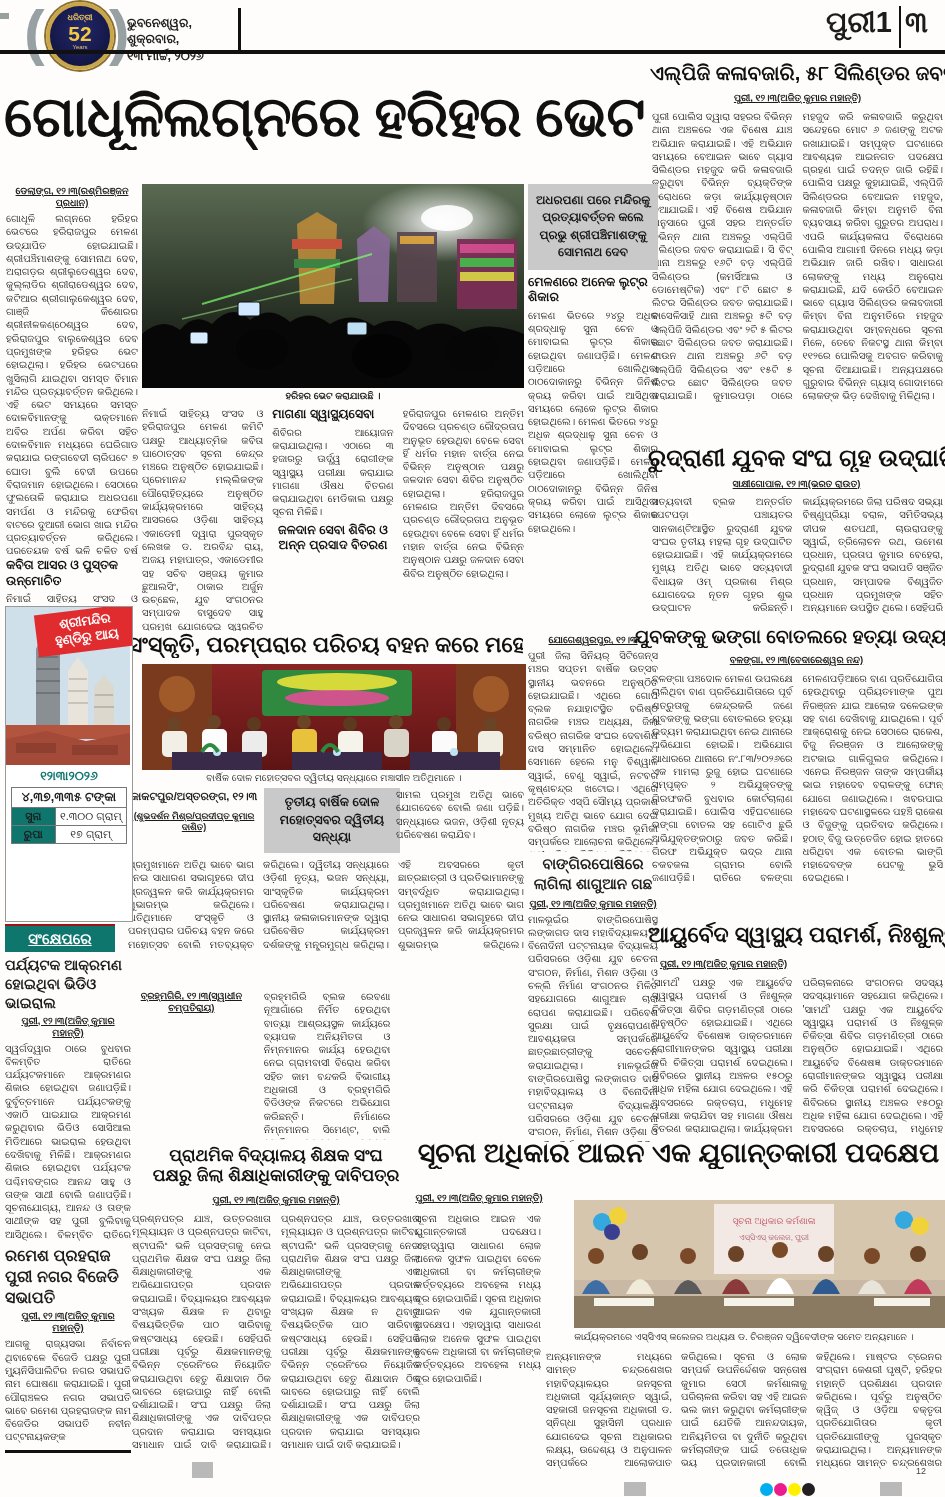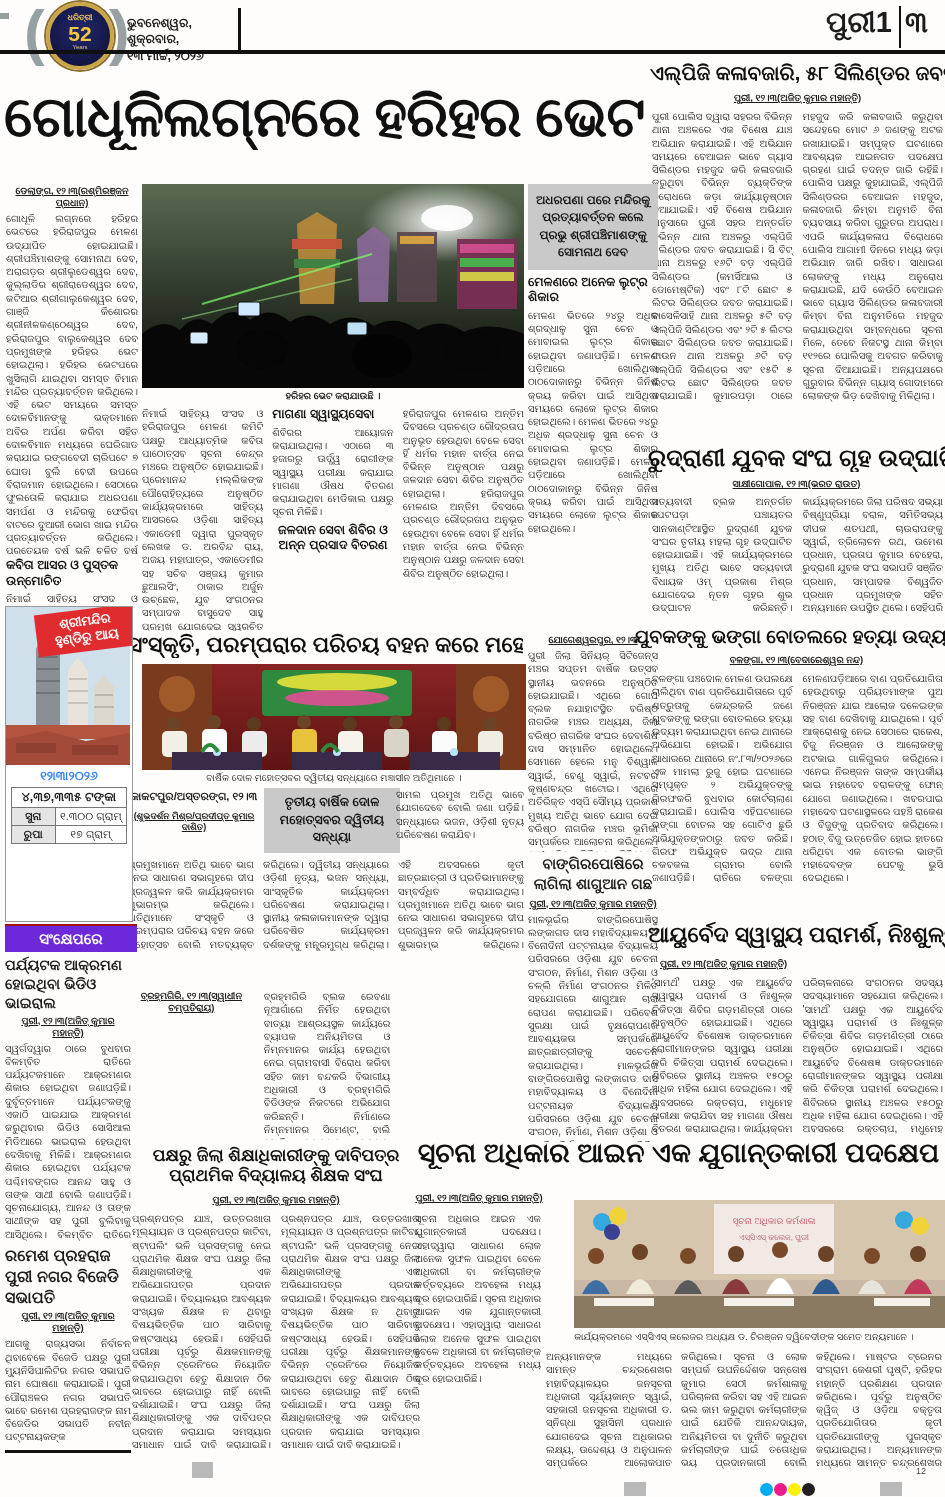--- a/index.html
+++ b/index.html
@@ -13,21 +13,21 @@
   .headline{font-weight:bold;color:#101010;white-space:nowrap;overflow:hidden;}
   .cols2{column-count:2;column-gap:10px;}
   .cols3{column-count:3;column-gap:9px;}
   .graybox{background:#c9c9c9;font-weight:bold;text-align:center;color:#151515;}
   .caption{font-size:9.5px;font-weight:bold;text-align:center;color:#222;}
   .rule{background:#111;}
   p{margin:0;}
   h1,h2,h3{margin:0;font-weight:bold;}
   table.hundi{border-collapse:collapse;width:100%;font-size:11px;}
   table.hundi td{border:1px solid #777;text-align:center;padding:2px 1px;}
-  table.hundi td.lbl{background:#e5e5e5;font-weight:bold;width:38%;}
+  table.hundi td.lbl{background:#0f766e;font-weight:bold;width:38%;}
   .regsq{background:#b9b9b9;}
   .dot{border-radius:50%;width:13px;height:13px;display:inline-block;margin-right:1px;}
 </style>
 </head>
 <body>
 
 <div id="page">
 
   <div class="abs" style="left:0;top:13px;width:9px;height:6px;background:#9aa0a0;"></div>
 
@@ -214,22 +214,22 @@
     <h3 style="font-size:15px;text-align:center;line-height:1.35;margin-bottom:3px;">ବାଙ୍ଗିରପୋଷିରେ ଲାଗିଲା ଶାଗୁଆନ ଗଛ</h3>
     <div class="byline">ପୁରୀ, ୧୨।୩(ଅଜିତ୍ କୁମାର ମହାନ୍ତି)</div>
     <p class="just body-txt">ମାଳଭୂଇଁର ବାଙ୍ଗିରପୋଷିସ୍ଥ ଲଙ୍କାଗଡ ଦାସ ମହାବିଦ୍ୟାଳୟ ଓ ବିନୋଦିନୀ ପଟ୍ଟନାୟକ ବିଦ୍ୟାଳୟ ପରିସରରେ ଓଡ଼ିଶା ଯୁବ ଚେତନା ସଂଗଠନ, ନିର୍ମାଣ, ମିଶନ ଓଡ଼ିଶା ଓ ଚଳ୍ଲି ନିର୍ମାଣ ସଂଗଠନର ମିଳିତ ସହଯୋଗରେ ଶାଗୁଆନ ଚାରା ରୋପଣ କରାଯାଇଛି। ପରିବେଶ ସୁରକ୍ଷା ପାଇଁ ବୃକ୍ଷରୋପଣର ଆବଶ୍ୟକତା ସମ୍ପର୍କରେ ଛାତ୍ରଛାତ୍ରୀଙ୍କୁ ସଚେତନ କରାଯାଇଥିଲା। ମାଳଭୂଇଁର ବାଙ୍ଗିରପୋଷିସ୍ଥ ଲଙ୍କାଗଡ ଦାସ ମହାବିଦ୍ୟାଳୟ ଓ ବିନୋଦିନୀ ପଟ୍ଟନାୟକ ବିଦ୍ୟାଳୟ ପରିସରରେ ଓଡ଼ିଶା ଯୁବ ଚେତନା ସଂଗଠନ, ନିର୍ମାଣ, ମିଶନ ଓଡ଼ିଶା ଓ ଚଳ୍ଲି ନିର୍ମାଣ ସଂଗଠନର ମିଳିତ ସହଯୋଗରେ ଶାଗୁଆନ ଚାରା ରୋପଣ କରାଯାଇଛି। ପରିବେଶ ସୁରକ୍ଷା ପାଇଁ ବୃକ୍ଷରୋପଣର ଆବଶ୍ୟକତା ସମ୍ପର୍କରେ ଛାତ୍ରଛାତ୍ରୀଙ୍କୁ ସଚେତନ କରାଯାଇଥିଲା।</p>
   </div>
 
   <h2 class="abs headline" style="left:648px;top:922px;width:297px;font-size:22px;text-align:center;">ଆୟୁର୍ବେଦ ସ୍ୱାସ୍ଥ୍ୟ ପରାମର୍ଶ, ନିଃଶୁଳ୍କ ଚିକିତ୍ସା</h2>
   <div class="abs byline" style="left:652px;top:958px;width:143px;">ପୁରୀ, ୧୨।୩(ଅଜିତ୍ କୁମାର ମହାନ୍ତି)</div>
   <div class="abs just body-txt cols2" style="left:652px;top:976px;width:291px;height:162px;">'ସାମର୍ଥ' ପକ୍ଷରୁ ଏକ ଆୟୁର୍ବେଦ ସ୍ୱାସ୍ଥ୍ୟ ପରାମର୍ଶ ଓ ନିଃଶୁଳ୍କ ଚିକିତ୍ସା ଶିବିର ଗଡ଼ମଣିତ୍ରୀ ଠାରେ ଅନୁଷ୍ଠିତ ହୋଇଯାଇଛି। ଏଥିରେ ଆୟୁର୍ବେଦ ବିଶେଷଜ୍ଞ ଡାକ୍ତରମାନେ ରୋଗୀମାନଙ୍କର ସ୍ୱାସ୍ଥ୍ୟ ପରୀକ୍ଷା କରି ଚିକିତ୍ସା ପରାମର୍ଶ ଦେଇଥିଲେ। ଶିବିରରେ ସ୍ଥାନୀୟ ଅଞ୍ଚଳର ୧୫୦ରୁ ଅଧିକ ମହିଳା ଯୋଗ ଦେଇଥିଲେ। ଏହି ଅବସରରେ ରକ୍ତଚାପ, ମଧୁମେହ ପରୀକ୍ଷା କରାଯିବା ସହ ମାଗଣା ଔଷଧ ବିତରଣ କରାଯାଇଥିଲା। କାର୍ଯ୍ୟକ୍ରମ ପରିଚାଳନାରେ ସଂଗଠନର ସଦସ୍ୟ ସଦସ୍ୟାମାନେ ସହଯୋଗ କରିଥିଲେ। 'ସାମର୍ଥ' ପକ୍ଷରୁ ଏକ ଆୟୁର୍ବେଦ ସ୍ୱାସ୍ଥ୍ୟ ପରାମର୍ଶ ଓ ନିଃଶୁଳ୍କ ଚିକିତ୍ସା ଶିବିର ଗଡ଼ମଣିତ୍ରୀ ଠାରେ ଅନୁଷ୍ଠିତ ହୋଇଯାଇଛି। ଏଥିରେ ଆୟୁର୍ବେଦ ବିଶେଷଜ୍ଞ ଡାକ୍ତରମାନେ ରୋଗୀମାନଙ୍କର ସ୍ୱାସ୍ଥ୍ୟ ପରୀକ୍ଷା କରି ଚିକିତ୍ସା ପରାମର୍ଶ ଦେଇଥିଲେ। ଶିବିରରେ ସ୍ଥାନୀୟ ଅଞ୍ଚଳର ୧୫୦ରୁ ଅଧିକ ମହିଳା ଯୋଗ ଦେଇଥିଲେ। ଏହି ଅବସରରେ ରକ୍ତଚାପ, ମଧୁମେହ ପରୀକ୍ଷା କରାଯିବା ସହ ମାଗଣା ଔଷଧ ବିତରଣ କରାଯାଇଥିଲା। କାର୍ଯ୍ୟକ୍ରମ ପରିଚାଳନାରେ ସଂଗଠନର ସଦସ୍ୟ ସଦସ୍ୟାମାନେ ସହଯୋଗ କରିଥିଲେ।</div>
 
   <div class="abs" style="left:132px;top:1146px;width:288px;text-align:center;">
+    <h2 class="headline" style="font-size:17px;white-space:normal;">ପ୍ରାଥମିକ ବିଦ୍ୟାଳୟ ଶିକ୍ଷକ ସଂଘ</h2>
     <h2 class="headline" style="font-size:17px;white-space:normal;">ପକ୍ଷରୁ ଜିଲା ଶିକ୍ଷାଧିକାରୀଙ୍କୁ ଦାବିପତ୍ର</h2>
-    <h2 class="headline" style="font-size:17px;white-space:normal;">ପ୍ରାଥମିକ ବିଦ୍ୟାଳୟ ଶିକ୍ଷକ ସଂଘ</h2>
   </div>
   <div class="abs byline" style="left:132px;top:1194px;width:288px;">ପୁରୀ, ୧୨।୩(ଅଜିତ୍ କୁମାର ମହାନ୍ତି)</div>
   <div class="abs just body-txt cols2" style="left:132px;top:1212px;width:288px;height:276px;">ପ୍ରଶ୍ନପତ୍ର ଯାଞ୍ଚ, ଉତ୍ତରଖାତା ମୂଲ୍ୟାୟନ ଓ ପ୍ରଶ୍ନପତ୍ର କାଟିବା, ଷ୍ଟାପଲିଂ ଭଳି ପ୍ରସଙ୍ଗକୁ ନେଇ ପ୍ରାଥମିକ ଶିକ୍ଷକ ସଂଘ ପକ୍ଷରୁ ଜିଲା ଶିକ୍ଷାଧିକାରୀଙ୍କୁ ଏକ ଅଭିଯୋଗପତ୍ର ପ୍ରଦାନ କରାଯାଇଛି। ବିଦ୍ୟାଳୟର ଆବଶ୍ୟକ ସଂଖ୍ୟକ ଶିକ୍ଷକ ନ ଥିବାରୁ ବିଷୟଭିତ୍ତିକ ପାଠ ସାରିବାକୁ କଷ୍ଟସାଧ୍ୟ ହେଉଛି। ସେହିପରି ପରୀକ୍ଷା ପୂର୍ବରୁ ଶିକ୍ଷକମାନଙ୍କୁ ବିଭିନ୍ନ ଟ୍ରେନିଂରେ ନିୟୋଜିତ କରାଯାଉଥିବା ହେତୁ ଶିକ୍ଷାଦାନ ଠିକ ଭାବରେ ହୋଇପାରୁ ନାହିଁ ବୋଲି ଦର୍ଶାଯାଇଛି। ସଂଘ ପକ୍ଷରୁ ଜିଲା ଶିକ୍ଷାଧିକାରୀଙ୍କୁ ଏକ ଦାବିପତ୍ର ପ୍ରଦାନ କରାଯାଇ ସମସ୍ୟାର ସମାଧାନ ପାଇଁ ଦାବି କରାଯାଇଛି। ପ୍ରଶ୍ନପତ୍ର ଯାଞ୍ଚ, ଉତ୍ତରଖାତା ମୂଲ୍ୟାୟନ ଓ ପ୍ରଶ୍ନପତ୍ର କାଟିବା, ଷ୍ଟାପଲିଂ ଭଳି ପ୍ରସଙ୍ଗକୁ ନେଇ ପ୍ରାଥମିକ ଶିକ୍ଷକ ସଂଘ ପକ୍ଷରୁ ଜିଲା ଶିକ୍ଷାଧିକାରୀଙ୍କୁ ଏକ ଅଭିଯୋଗପତ୍ର ପ୍ରଦାନ କରାଯାଇଛି। ବିଦ୍ୟାଳୟର ଆବଶ୍ୟକ ସଂଖ୍ୟକ ଶିକ୍ଷକ ନ ଥିବାରୁ ବିଷୟଭିତ୍ତିକ ପାଠ ସାରିବାକୁ କଷ୍ଟସାଧ୍ୟ ହେଉଛି। ସେହିପରି ପରୀକ୍ଷା ପୂର୍ବରୁ ଶିକ୍ଷକମାନଙ୍କୁ ବିଭିନ୍ନ ଟ୍ରେନିଂରେ ନିୟୋଜିତ କରାଯାଉଥିବା ହେତୁ ଶିକ୍ଷାଦାନ ଠିକ ଭାବରେ ହୋଇପାରୁ ନାହିଁ ବୋଲି ଦର୍ଶାଯାଇଛି। ସଂଘ ପକ୍ଷରୁ ଜିଲା ଶିକ୍ଷାଧିକାରୀଙ୍କୁ ଏକ ଦାବିପତ୍ର ପ୍ରଦାନ କରାଯାଇ ସମସ୍ୟାର ସମାଧାନ ପାଇଁ ଦାବି କରାଯାଇଛି।</div>
 
   <h2 class="abs headline" style="left:412px;top:1138px;width:533px;font-size:27px;text-align:center;">ସୂଚନା ଅଧିକାର ଆଇନ ଏକ ଯୁଗାନ୍ତକାରୀ ପଦକ୍ଷେପ</h2>
   <div class="abs byline" style="left:415px;top:1192px;width:128px;">ପୁରୀ, ୧୨।୩(ଅଜିତ୍ କୁମାର ମହାନ୍ତି)</div>
   <p class="abs just body-txt" style="left:415px;top:1212px;width:126px;height:276px;">ସୂଚନା ଅଧିକାର ଆଇନ ଏକ ଯୁଗାନ୍ତକାରୀ ପଦକ୍ଷେପ। ଏହାଦ୍ୱାରା ସାଧାରଣ ଲୋକ ଅନେକ ସୁଫଳ ପାଇଥିବା ବେଳେ ଅଧିକାରୀ ବା କର୍ମଚାରୀଙ୍କ କର୍ତ୍ତବ୍ୟରେ ଅବହେଳା ମଧ୍ୟ ଦୂର ହୋଇପାରିଛି। ସୂଚନା ଅଧିକାର ଆଇନ ଏକ ଯୁଗାନ୍ତକାରୀ ପଦକ୍ଷେପ। ଏହାଦ୍ୱାରା ସାଧାରଣ ଲୋକ ଅନେକ ସୁଫଳ ପାଇଥିବା ବେଳେ ଅଧିକାରୀ ବା କର୍ମଚାରୀଙ୍କ କର୍ତ୍ତବ୍ୟରେ ଅବହେଳା ମଧ୍ୟ ଦୂର ହୋଇପାରିଛି।</p>
   <div class="abs" style="left:546px;top:1200px;width:396px;height:128px;padding-left:28px;">
     <svg width="396" height="128" xmlns="http://www.w3.org/2000/svg">
       <rect width="396" height="128" fill="#c9b9a4"></rect>
@@ -307,39 +307,39 @@
         <rect x="0" y="118" width="124" height="14" fill="#b3543f"></rect>
         <polygon points="0,132 40,124 80,134 124,126 124,158 0,158" fill="#a34a38"></polygon>
         <rect x="10" y="136" width="40" height="10" fill="#8f3f30"></rect>
         <rect x="66" y="138" width="46" height="10" fill="#8f3f30"></rect>
       </svg>
       <div style="position:absolute;right:-8px;top:2px;width:92px;transform:rotate(-7deg);background:#e02b2f;color:#fff;font-weight:bold;font-size:13px;text-align:center;line-height:1.25;padding:4px 8px 5px 4px;">
         <div>ଶ୍ରୀମନ୍ଦିର</div>
         <div>ହୁଣ୍ଡିରୁ ଆୟ</div>
       </div>
     </div>
-    <div style="text-align:center;color:#3b82f6;font-weight:bold;font-size:12.5px;margin:4px 0 3px;">୧୨ା୩ା୨୦୨୬</div>
+    <div style="text-align:center;color:#0f766e;font-weight:bold;font-size:12.5px;margin:4px 0 3px;">୧୨ା୩ା୨୦୨୬</div>
     <table class="hundi" style="width:116px;margin:0 auto;">
       <tbody>
           <tr>
             <td colspan="2" style="font-weight:bold;font-size:12.5px;">୪,୩୭,୩୩୫ ଟଙ୍କା</td>
           </tr>
       <tr>
         <td class="lbl">ସୁନା</td>
         <td>୧.୩୦୦ ଗ୍ରାମ୍</td>
       </tr>
       <tr>
         <td class="lbl">ରୁପା</td>
         <td>୧୭ ଗ୍ରାମ୍</td>
       </tr>
     </tbody>
       </table>
   </div>
 
-  <div class="abs" style="left:5px;top:924px;width:132px;height:26px;background:#6d28d9;color:#fff;font-weight:bold;font-size:15px;text-align:center;line-height:26px;border-top:2px solid #a01216;">ସଂକ୍ଷେପରେ</div>
+  <div class="abs" style="left:5px;top:924px;width:110px;height:26px;background:#0f766e;color:#fff;font-weight:bold;font-size:15px;text-align:center;line-height:26px;border-top:2px solid #a01216;text-decoration:underline;">ସଂକ୍ଷେପରେ</div>
 
   <div class="abs" style="left:5px;top:956px;width:126px;height:286px;overflow:hidden;">
     <h3 style="font-size:14.5px;line-height:1.3;margin-bottom:2px;">ପର୍ଯ୍ୟଟକ ଆକ୍ରମଣ ହୋଇଥିବା ଭିଡିଓ ଭାଇରାଲ</h3>
     <div class="byline">ପୁରୀ, ୧୨।୩(ଅଜିତ୍ କୁମାର ମହାନ୍ତି)</div>
     <p class="just body-txt">ସ୍ୱର୍ଗଦ୍ୱାର ଠାରେ ବୁଧବାର ବିଳମ୍ବିତ ରାତିରେ ପର୍ଯ୍ୟଟକମାନେ ଆକ୍ରମଣର ଶିକାର ହୋଇଥିବା ଜଣାପଡ଼ିଛି। ଦୁର୍ବୃତ୍ତମାନେ ପର୍ଯ୍ୟଟକଙ୍କୁ ଏକାଠି ପାଇଯାଇ ଆକ୍ରମଣ କରୁଥିବାର ଭିଡିଓ ସୋସିଆଲ ମିଡିଆରେ ଭାଇରାଲ ହେଉଥିବା ଦେଖିବାକୁ ମିଳିଛି। ଆକ୍ରମଣର ଶିକାର ହୋଇଥିବା ପର୍ଯ୍ୟଟକ ପଶ୍ଚିମବଙ୍ଗର ଆନନ୍ଦ ସାହୁ ଓ ତାଙ୍କ ସାଥୀ ବୋଲି ଜଣାପଡ଼ିଛି। ସୂଚନାଯୋଗ୍ୟ, ଆନନ୍ଦ ଓ ତାଙ୍କ ସାଥୀଙ୍କ ସହ ପୁରୀ ବୁଲିବାକୁ ଆସିଥିଲେ। ବିଳମ୍ବିତ ରାତିରେ ସେମାନଙ୍କୁ ସ୍ୱର୍ଗଦ୍ୱାର ଠାରେ କେତେଜଣ ଦୁର୍ବୃତ୍ତ ଆକ୍ରମଣ କରିଥିଲେ। ସେମାନଙ୍କୁ ତୁରନ୍ତ ରକ୍ଷାର କରିବା ପାଇଁ ଆନନ୍ଦ ଆକୁଳ ନିବେଦନ କରୁଥିବା ଭିଡିଓରେ ଦେଖିବାକୁ ମିଳିଛି। ଖବରପାଇ ପିଆର ଜ୍ୟାକ୍ ଘଟଣାସ୍ଥଳରେ ପହଞ୍ଚି ଦୁର୍ବୃତ୍ତର ଅବସ୍ଥାରେ ପର୍ଯ୍ୟଟକଙ୍କୁ ଉଦ୍ଧାର କରିଥିଲା। ଚିକିତ୍ସା ପାଇଁ ସେମାନଙ୍କୁ ପୁରୀ ଜିଲା ମୁଖ୍ୟ ଚିକିତ୍ସାଳୟରେ ଭର୍ତ୍ତି କରାଯାଇଥିବା ବେଳେ ଘଟଣାର ପ୍ରକୃତ କାରଣ ସ୍ପଷ୍ଟ ହୋଇନାହିଁ।</p>
   </div>
 
   <div class="abs" style="left:5px;top:1246px;width:126px;height:200px;overflow:hidden;">
     <h3 style="font-size:16px;line-height:1.3;margin-bottom:2px;">ରମେଶ ପ୍ରହରାଜ ପୁରୀ ନଗର ବିଜେଡି ସଭାପତି</h3>
     <div class="byline">ପୁରୀ, ୧୨।୩(ଅଜିତ୍ କୁମାର ମହାନ୍ତି)</div>

